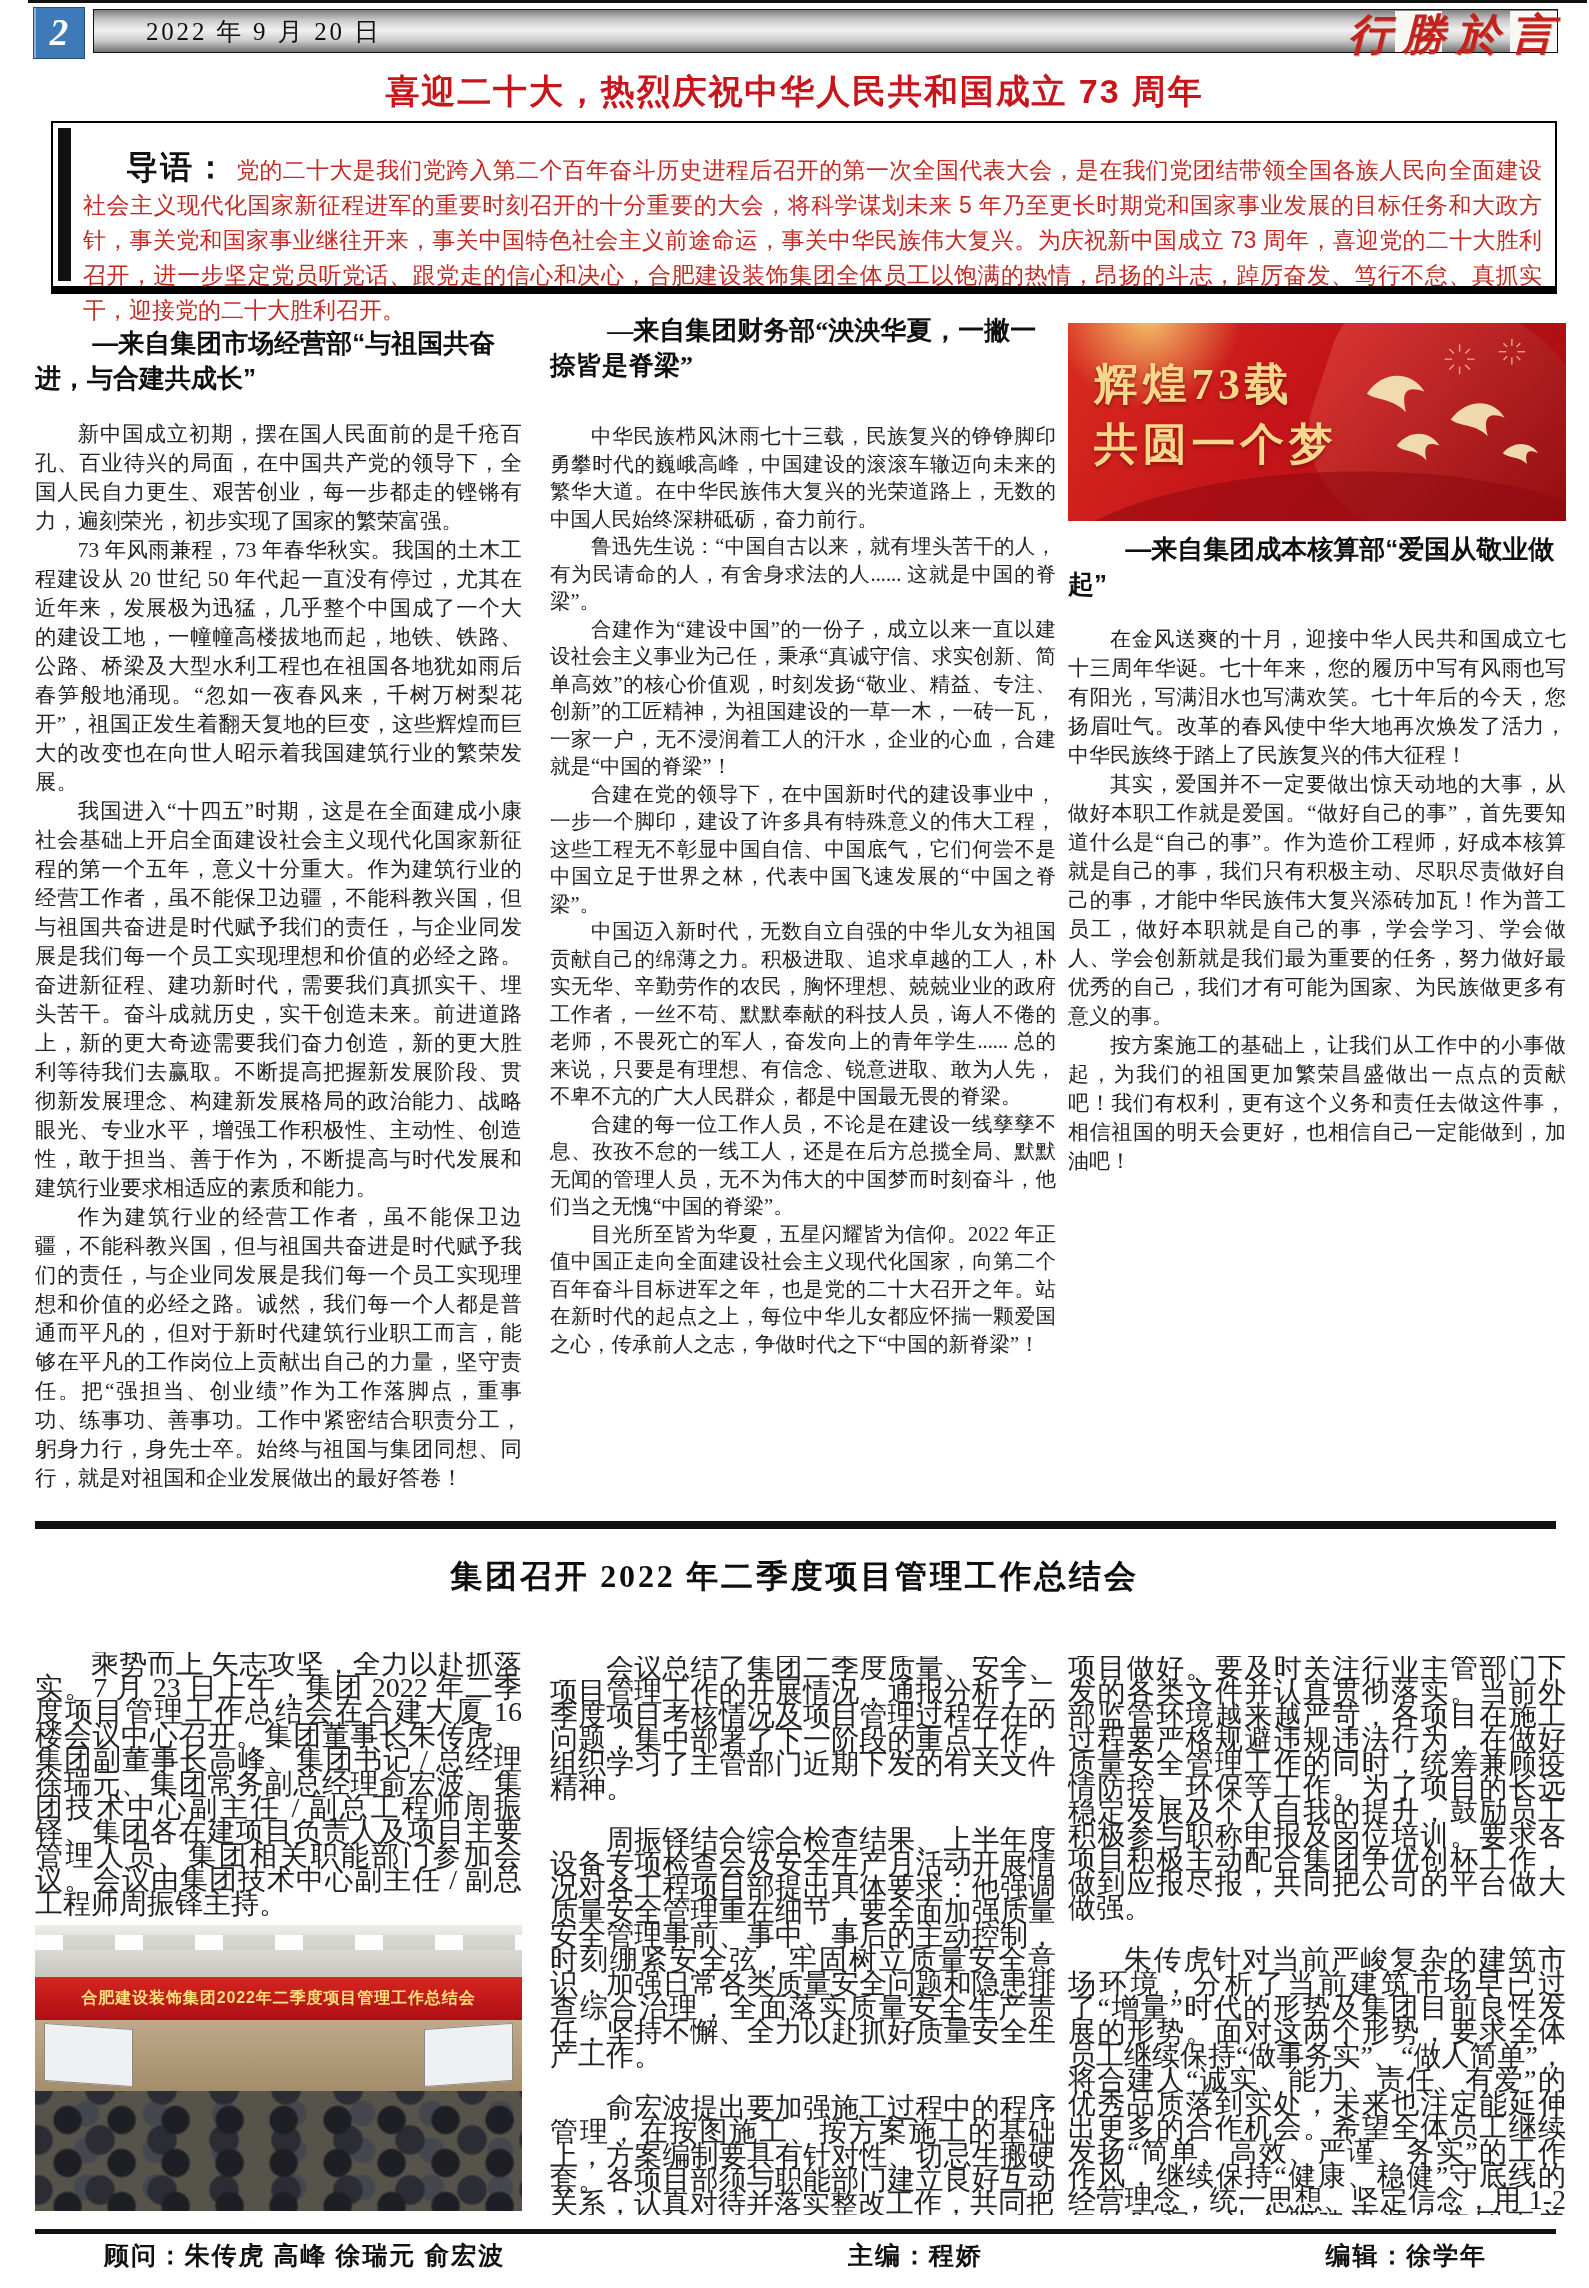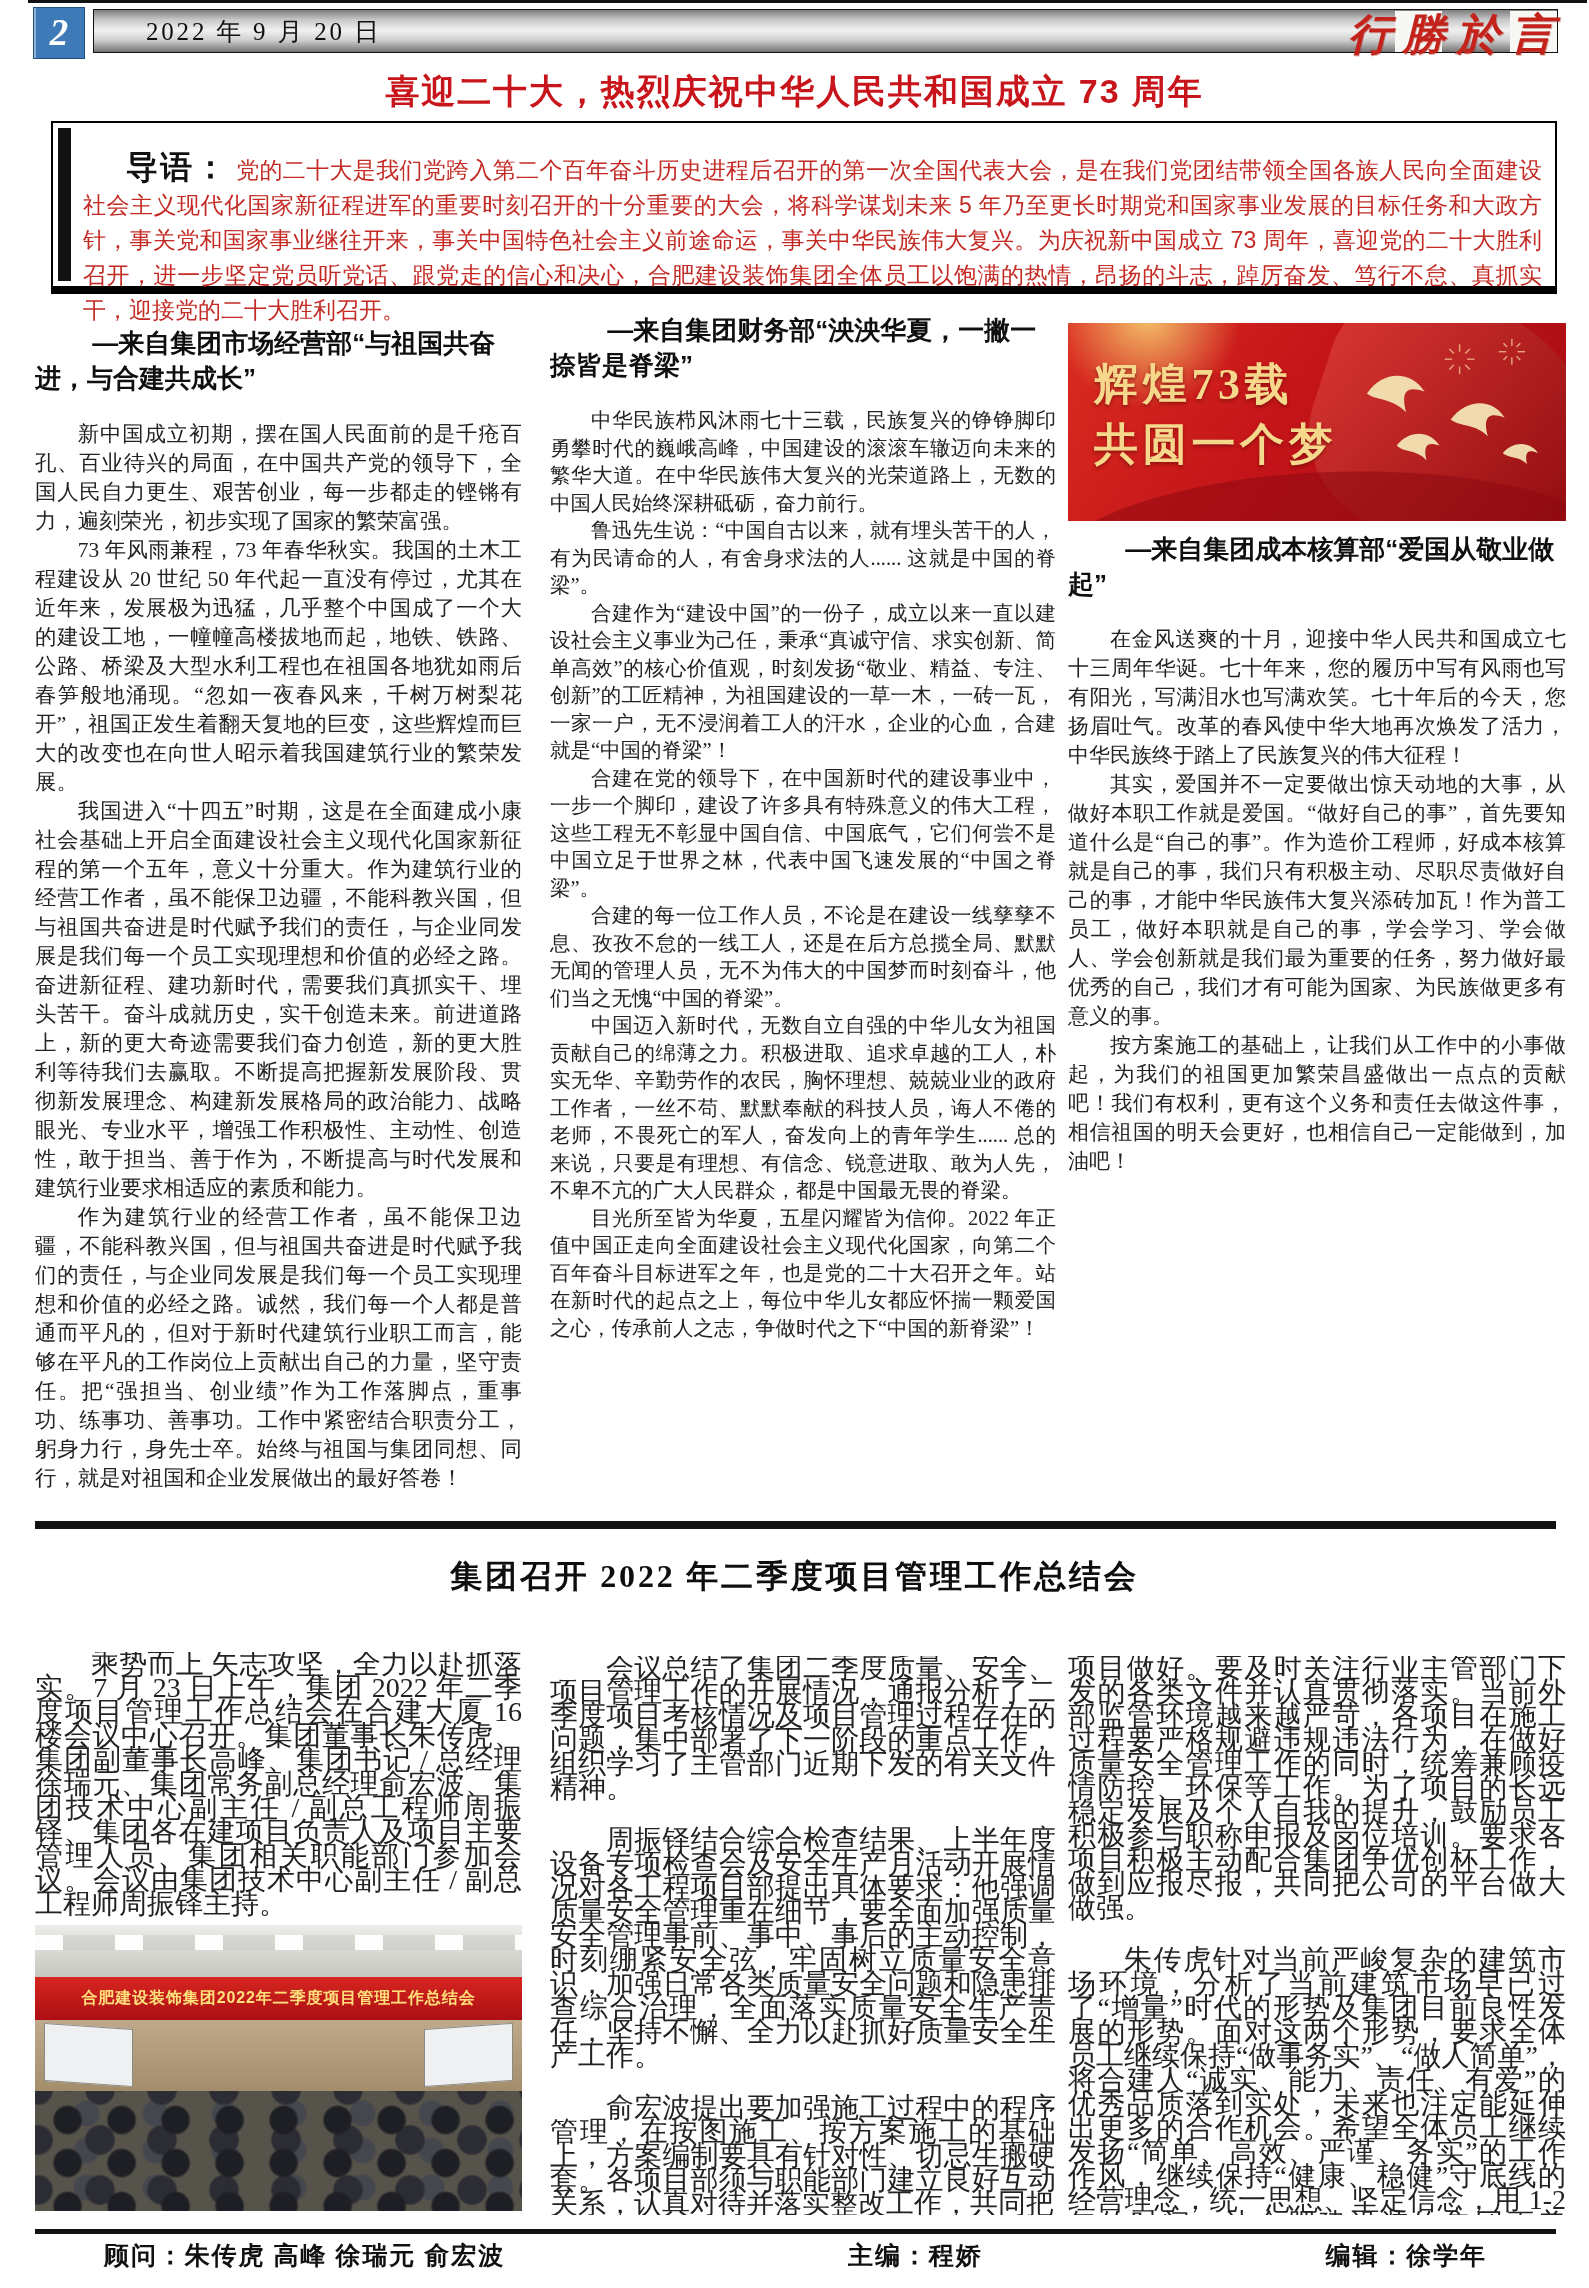--- a/index.html
+++ b/index.html
@@ -55,21 +55,21 @@
   .col{overflow:hidden;}
   .art-title{
     font-family:"Liberation Sans","DejaVu Sans",sans-serif;font-weight:700;
     font-size:26px;line-height:35px;color:#0f0f0f;text-indent:2.2em;margin:0;
   }
   .col .body p{margin:0;text-indent:2em;text-align:justify;color:#222;}
   .col1t{left:35px;top:326px;width:487px;height:1195px;}
   .col1t .art-title{margin-bottom:24px;}
   .col1t .body p{font-size:21.4px;line-height:29px;}
   .col2t{left:550px;top:313px;width:506px;height:1208px;}
-  .col2t .art-title{margin-bottom:24px;}
+  .col2t .art-title{margin-bottom:40px;font-family:Liberation Serif, serif;}
   .col2t .body p{font-size:20.5px;line-height:27.5px;}
   .col3t{left:1068px;top:323px;width:498px;height:1198px;}
   .col3t .art-title{margin:11.2px 0 22.4px 0;}
   .col3t .body p{font-size:21px;line-height:29px;}
   
   .banner{
     position:relative;width:100%;height:198px;overflow:hidden;
     background:
       radial-gradient(circle at 16% -4%, rgba(250,222,120,.85) 0%, rgba(250,222,120,0) 20%),
       linear-gradient(125deg,#da2c20 0%,#c41419 45%,#a30d13 100%);
@@ -169,22 +169,22 @@
     </div>
 </div>
 
 <div class="abs col col2t">
   <h2 class="art-title">—来自集团财务部“泱泱华夏，一撇一捺皆是脊梁”</h2>
   <div class="body">
       <p>中华民族栉风沐雨七十三载，民族复兴的铮铮脚印勇攀时代的巍峨高峰，中国建设的滚滚车辙迈向未来的繁华大道。在中华民族伟大复兴的光荣道路上，无数的中国人民始终深耕砥砺，奋力前行。</p>
       <p>鲁迅先生说：“中国自古以来，就有埋头苦干的人，有为民请命的人，有舍身求法的人...... 这就是中国的脊梁”。</p>
       <p>合建作为“建设中国”的一份子，成立以来一直以建设社会主义事业为己任，秉承“真诚守信、求实创新、简单高效”的核心价值观，时刻发扬“敬业、精益、专注、创新”的工匠精神，为祖国建设的一草一木，一砖一瓦，一家一户，无不浸润着工人的汗水，企业的心血，合建就是“中国的脊梁”！</p>
       <p>合建在党的领导下，在中国新时代的建设事业中，一步一个脚印，建设了许多具有特殊意义的伟大工程，这些工程无不彰显中国自信、中国底气，它们何尝不是中国立足于世界之林，代表中国飞速发展的“中国之脊梁”。</p>
+      <p>中国迈入新时代，无数自立自强的中华儿女为祖国贡献自己的绵薄之力。积极进取、追求卓越的工人，朴实无华、辛勤劳作的农民，胸怀理想、兢兢业业的政府工作者，一丝不苟、默默奉献的科技人员，诲人不倦的老师，不畏死亡的军人，奋发向上的青年学生...... 总的来说，只要是有理想、有信念、锐意进取、敢为人先，不卑不亢的广大人民群众，都是中国最无畏的脊梁。</p>
       <p>合建的每一位工作人员，不论是在建设一线孳孳不息、孜孜不怠的一线工人，还是在后方总揽全局、默默无闻的管理人员，无不为伟大的中国梦而时刻奋斗，他们当之无愧“中国的脊梁”。</p>
-      <p>中国迈入新时代，无数自立自强的中华儿女为祖国贡献自己的绵薄之力。积极进取、追求卓越的工人，朴实无华、辛勤劳作的农民，胸怀理想、兢兢业业的政府工作者，一丝不苟、默默奉献的科技人员，诲人不倦的老师，不畏死亡的军人，奋发向上的青年学生...... 总的来说，只要是有理想、有信念、锐意进取、敢为人先，不卑不亢的广大人民群众，都是中国最无畏的脊梁。</p>
       <p>目光所至皆为华夏，五星闪耀皆为信仰。2022 年正值中国正走向全面建设社会主义现代化国家，向第二个百年奋斗目标进军之年，也是党的二十大召开之年。站在新时代的起点之上，每位中华儿女都应怀揣一颗爱国之心，传承前人之志，争做时代之下“中国的新脊梁”！</p>
     </div>
 </div>
 
 <div class="abs col col3t">
   <div class="banner">
     <div class="banner-silk"></div>
     <div class="banner-text">
       <div>辉煌73载</div>
       <div>共圆一个梦</div>

